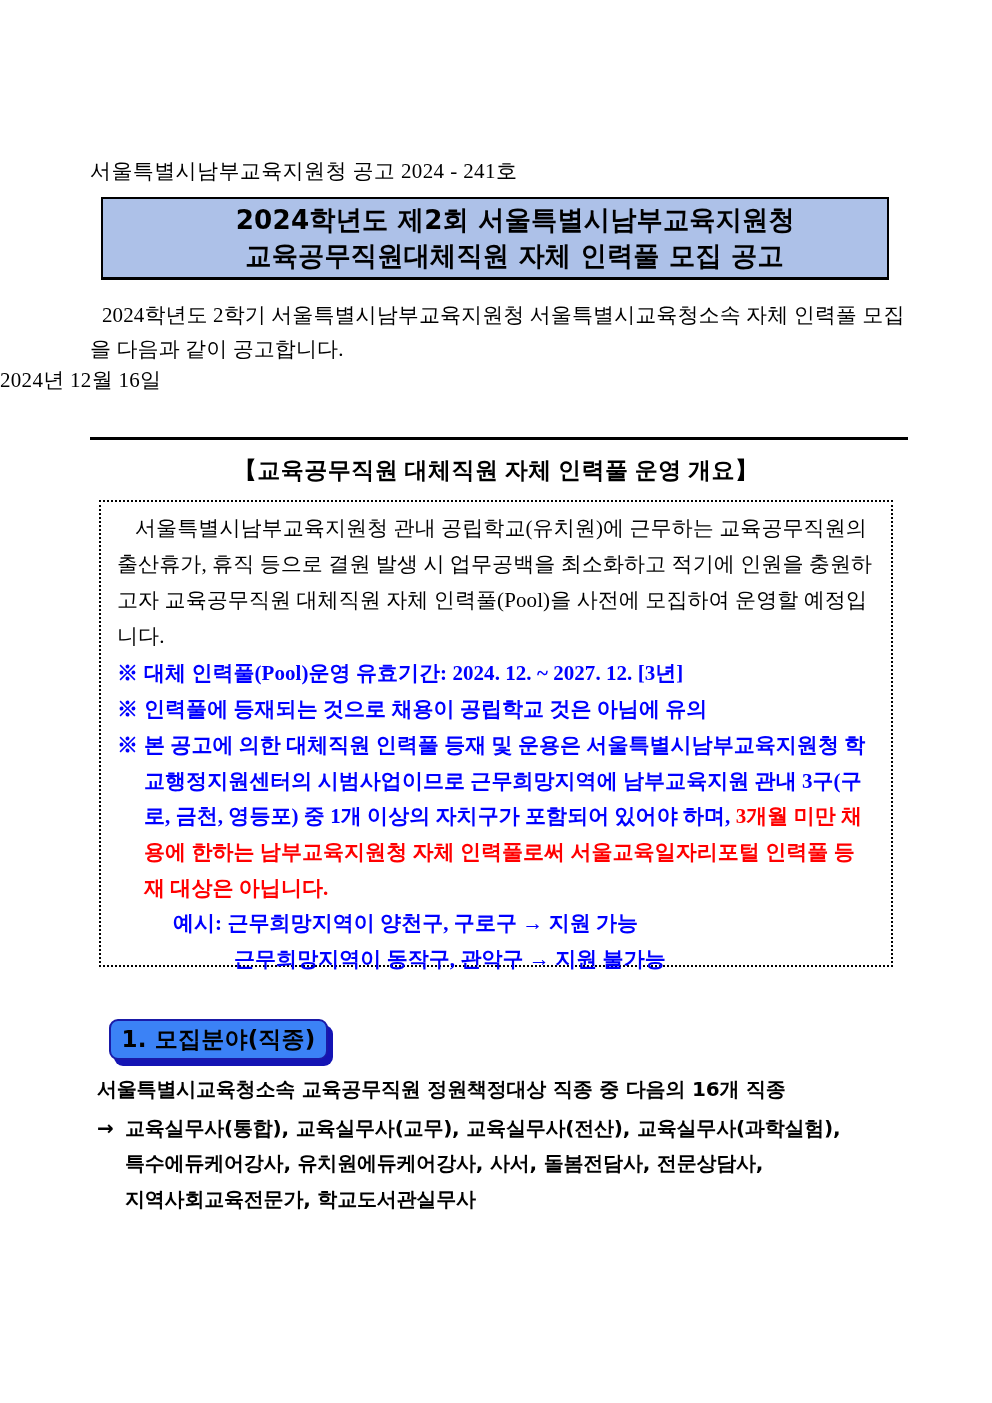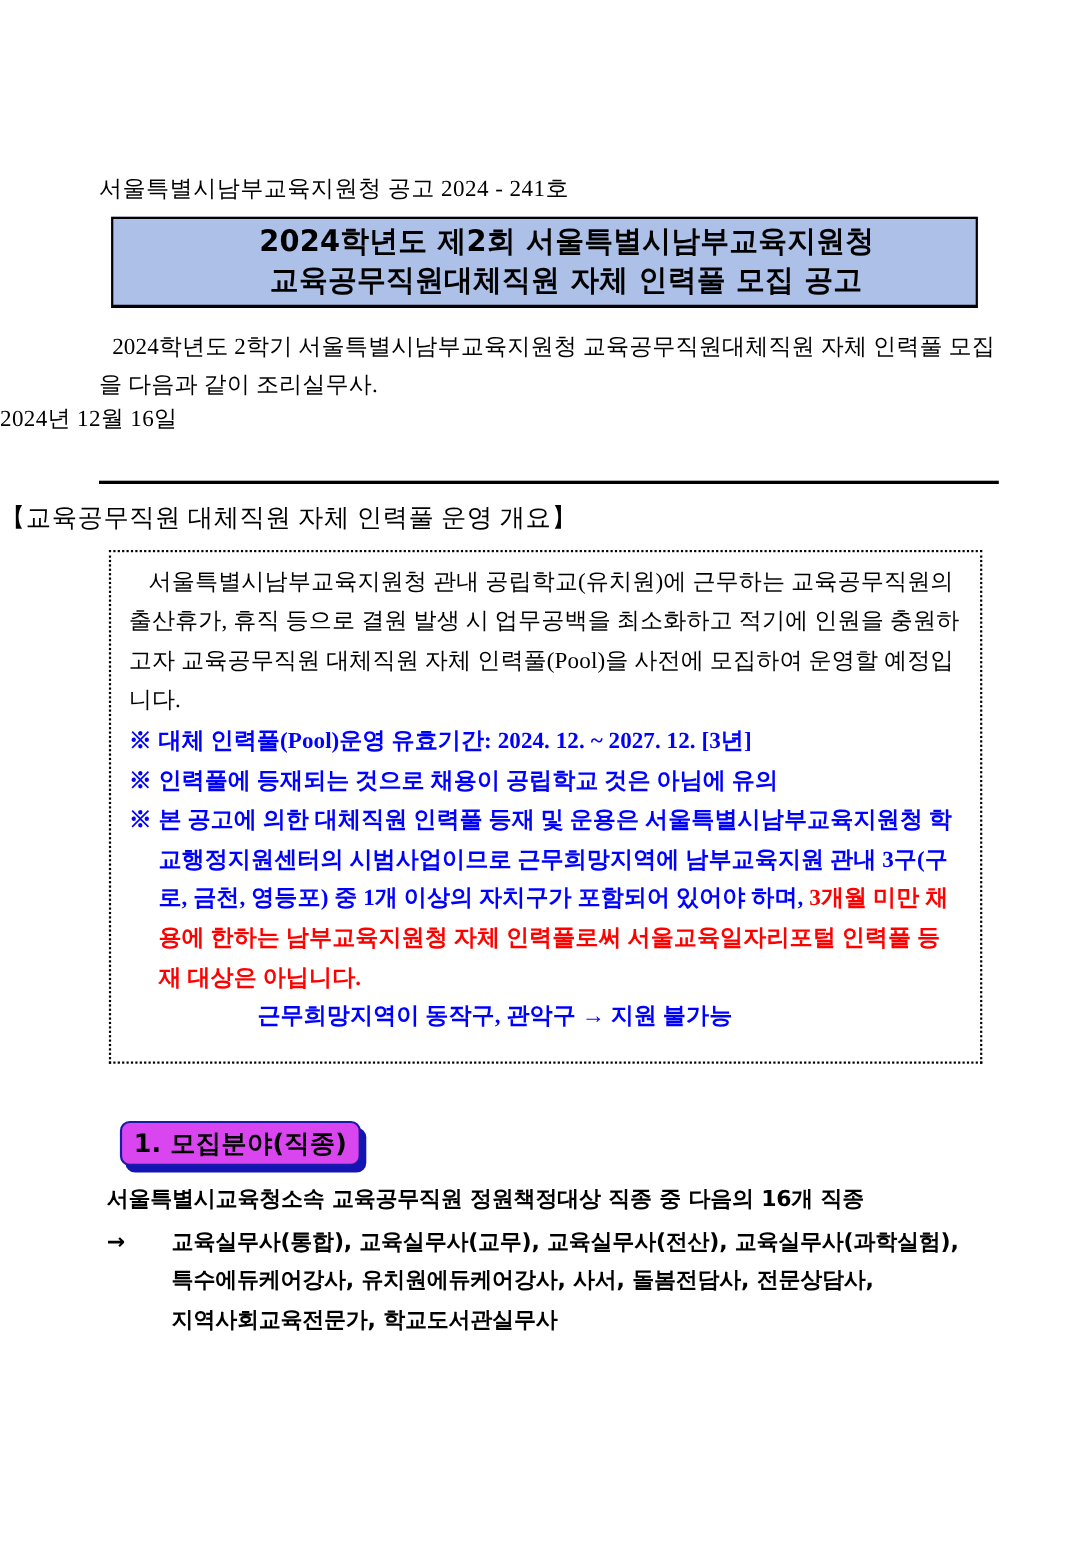--- a/index.html
+++ b/index.html
@@ -106,23 +106,23 @@
     height: 3px;
     background: #000000;
   }
 
   
   .bracket-heading {
     position: absolute;
     left: 0;
     top: 455px;
     width: 992px;
-    text-align: left;
+    text-align: center;
     font-size: 23px;
-    font-weight: normal;
+    font-weight: bold;
     letter-spacing: 0.5px;
   }
 
   
   .dotted-box {
     position: absolute;
     left: 99px;
     top: 500px;
     width: 794px;
     height: 467px;
@@ -193,21 +193,21 @@
     height: 41px;
     background: #1414b4;
     border-radius: 9px;
   }
   .section-chip {
     position: absolute;
     left: 0;
     top: 0;
     width: 219px;
     height: 41px;
-    background: #d946ef;
+    background: #3b82f6;
     border: 2px solid #1a1aa8;
     border-radius: 9px;
     box-sizing: border-box;
     display: flex;
     align-items: center;
     justify-content: center;
   }
   .section-chip span {
     font-family: "DejaVu Sans", "Liberation Sans", sans-serif;
     font-weight: bold;
@@ -251,36 +251,35 @@
     width: 28px;
   }
   .sec1-list .jobs {
     flex: 1 1 auto;
     text-align: justify;
     text-justify: inter-character;
   }
   .sec1-list .jobs .ln {
     display: block;
     white-space: nowrap;
-    margin-left: 31px;
   }
 </style>
 </head>
 <body>
 
 <div class="page">
 
   <div class="doc-number">서울특별시남부교육지원청 공고 2024 - 241호</div>
 
   <div class="title-box">
     <div class="tline">2024학년도 제2회 서울특별시남부교육지원청</div>
     <div class="tline">교육공무직원대체직원 자체 인력풀 모집 공고</div>
   </div>
 
-  <div class="intro">2024학년도 2학기 서울특별시남부교육지원청 교육공무직원대체직원 자체 인력풀 모집을 다음과 같이 조리실무사.</div>
+  <div class="intro">2024학년도 2학기 서울특별시남부교육지원청 서울특별시교육청소속 자체 인력풀 모집을 다음과 같이 공고합니다.</div>
 
   <div class="date-line">2024년 12월 16일</div>
 
 
   <div class="divider"></div>
 
   <div class="bracket-heading">【교육공무직원 대체직원 자체 인력풀 운영 개요】</div>
 
   <div class="dotted-box">
 
@@ -294,20 +293,21 @@
     <div class="note">
       <span class="mark">※</span>
       <span class="ntext">인력풀에 등재되는 것으로 채용이 공립학교 것은 아님에 유의</span>
     </div>
 
     <div class="note note-block">
       <span class="mark">※</span>
       <span class="ntext"><span>본 공고에 의한 대체직원 인력풀 등재 및 운용은 서울특별시남부교육지원청 학교행정지원센터의 시범사업이므로 근무희망지역에 남부교육지원 관내 3구(구로, 금천, 영등포) 중 1개 이상의 자치구가 포함되어 있어야 하며,</span><span class="red"> 3개월 미만 채용에 한하는 남부교육지원청 자체 인력풀로써 서울교육일자리포털 인력풀 등재 대상은 아닙니다.</span></span>
     </div>
 
+    <p class="example-line">예시: 근무희망지역이 양천구, 구로구 → 지원 가능</p>
 
     <p class="example-line indented">근무희망지역이 동작구, 관악구 → 지원 불가능</p>
   </div>
 
   <div class="section-chip-wrap">
     <div class="section-chip-shadow"></div>
     <div class="section-chip">
       <span>1. 모집분야(직종)</span>
     </div>
   </div>

